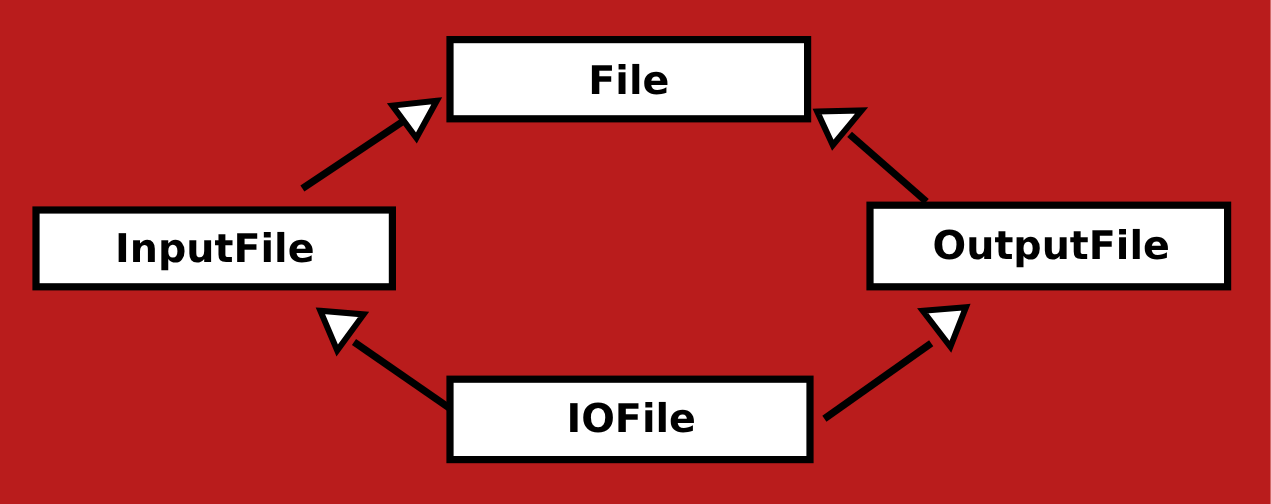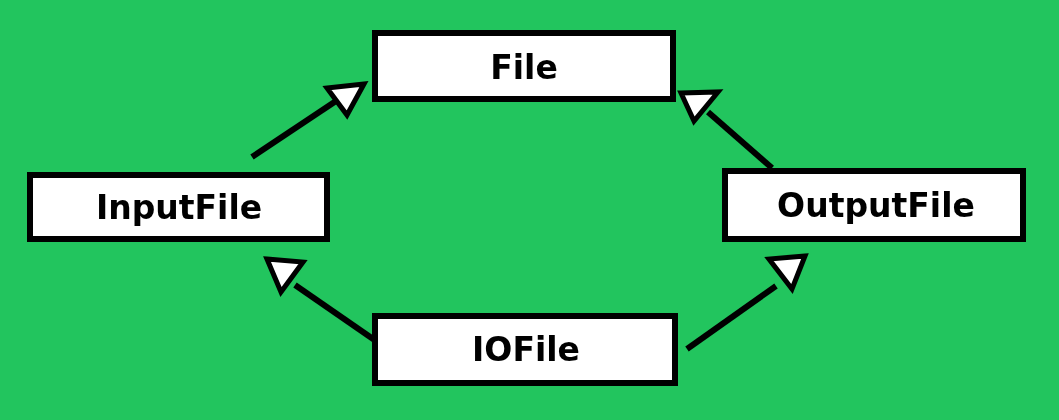--- a/index.html
+++ b/index.html
@@ -7,21 +7,21 @@
     padding: 0;
     background: #ffffff;
   }
   body {
     font-family: "DejaVu Sans", sans-serif;
   }
   #diagram-canvas {
     position: relative;
     width: 1059px;
     height: 420px;
-    background: #22c55e;
+    background: #b91c1c;
     overflow: hidden;
   }
   #diagram-svg {
     position: absolute;
     top: 0;
     left: 0;
     width: 1059px;
     height: 420px;
     display: block;
   }

